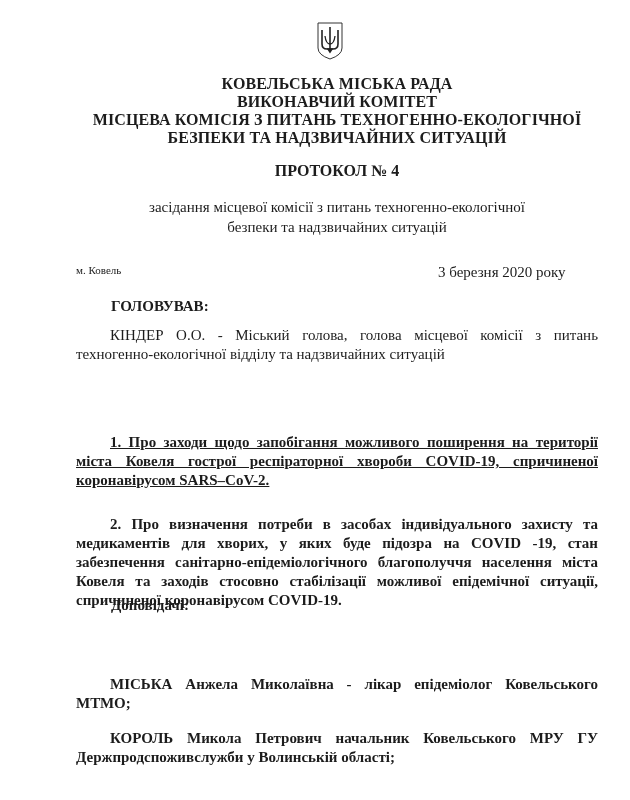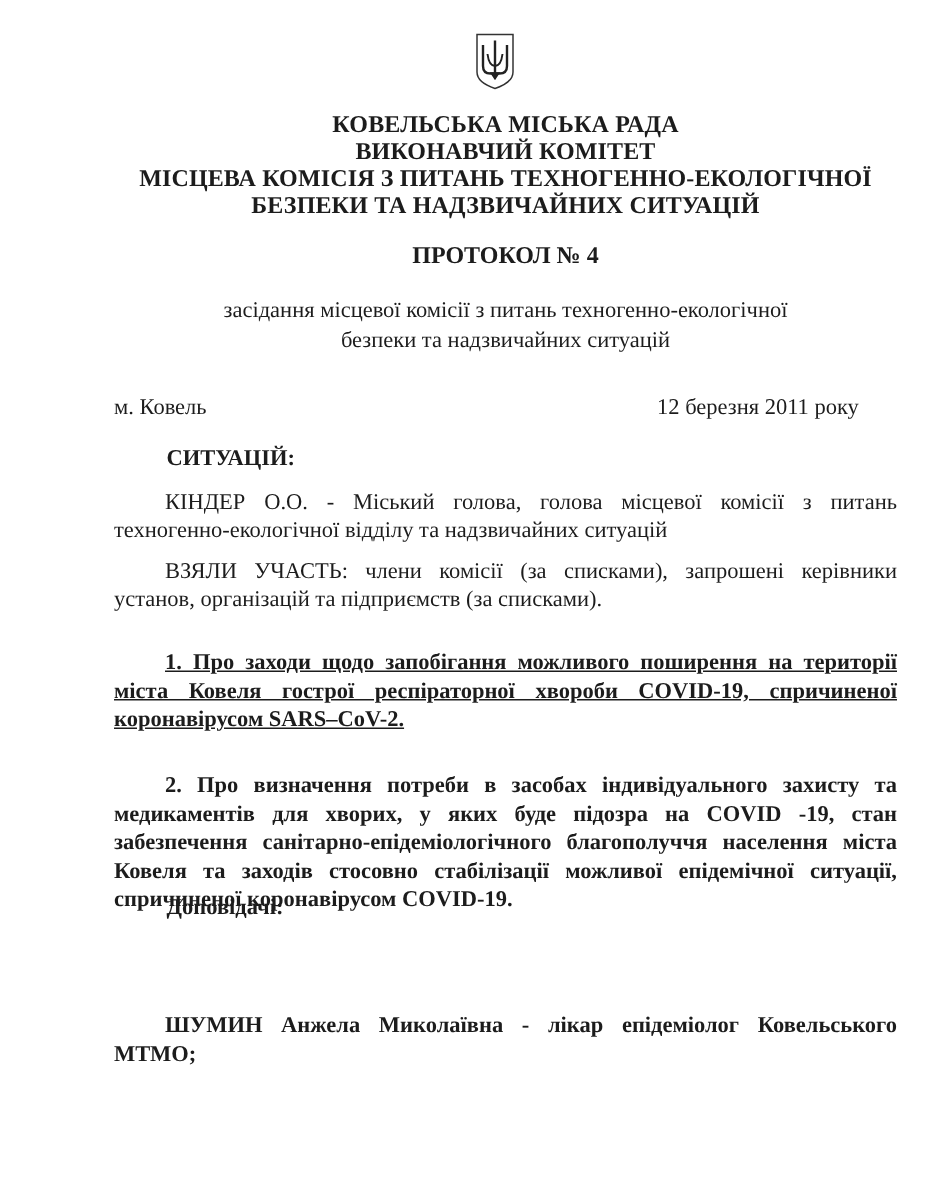--- a/index.html
+++ b/index.html
@@ -14,21 +14,21 @@
   .emblem { position: absolute; left: 317px; top: 22px; width: 26px; height: 38px; }
   .hdr { position: absolute; left: 0; width: 630px; text-align: center; font-weight: bold; font-size: 16px; line-height: 19px; letter-spacing: 0.1px; }
   .hdr.l1 { top: 74px; left: 22px; }
   .hdr.l2 { top: 92px; left: 22px; }
   .hdr.l3 { top: 110px; left: 22px; }
   .hdr.l4 { top: 128px; left: 22px; }
   .proto { position: absolute; top: 162px; left: 22px; width: 630px; text-align: center; font-weight: bold; font-size: 16px; }
   .subtitle { position: absolute; left: 22px; width: 630px; text-align: center; font-size: 15px; line-height: 20px; }
   .subtitle.s1 { top: 197px; }
   .subtitle.s2 { top: 217px; }
-  .city { position: absolute; left: 76px; top: 264px; font-size: 15px; }
+  .city { position: absolute; left: 76px; top: 264px; font-size: 11px; }
   .date { position: absolute; left: 438px; top: 264px; font-size: 15px; }
   .para {
     position: absolute; left: 76px; width: 522px;
     font-size: 15px; line-height: 19px; text-align: justify;
     text-indent: 34px;
   }
   .para.bold { font-weight: bold; }
   .heading { position: absolute; left: 111px; font-weight: bold; font-size: 15px; }
   .p-chair { top: 298px; }
   .p-chair-body { top: 326px; }
@@ -56,26 +56,26 @@
   <div class="hdr l2">ВИКОНАВЧИЙ  КОМІТЕТ</div>
   <div class="hdr l3">МІСЦЕВА КОМІСІЯ З ПИТАНЬ ТЕХНОГЕННО-ЕКОЛОГІЧНОЇ</div>
   <div class="hdr l4">БЕЗПЕКИ ТА НАДЗВИЧАЙНИХ СИТУАЦІЙ</div>
 
   <div class="proto">ПРОТОКОЛ № 4</div>
 
   <div class="subtitle s1">засідання місцевої комісії з питань техногенно-екологічної</div>
   <div class="subtitle s2">безпеки та надзвичайних ситуацій</div>
 
   <div class="city">м. Ковель</div>
-  <div class="date">12 березня 2011 року</div>
+  <div class="date">3 березня 2020 року</div>
 
-  <div class="heading p-chair">СИТУАЦІЙ:</div>
+  <div class="heading p-chair">ГОЛОВУВАВ:</div>
   <div class="para p-chair-body">КІНДЕР О.О. - Міський голова, голова місцевої комісії з питань техногенно-екологічної відділу та надзвичайних ситуацій</div>
 
-  <div class="para p-part">ВЗЯЛИ УЧАСТЬ: члени комісії (за списками), запрошені керівники установ, організацій та підприємств (за списками).</div>
 
   <div class="para bold p-q1">1. Про заходи щодо запобігання можливого поширення на території міста Ковеля гострої респіраторної хвороби COVID-19, спричиненої коронавірусом SARS–CoV-2.</div>
   <div class="para bold p-q2">2. Про визначення потреби в засобах індивідуального захисту та медикаментів для хворих, у яких буде підозра на COVID -19, стан забезпечення санітарно-епідеміологічного благополуччя населення міста Ковеля та заходів стосовно стабілізації можливої епідемічної ситуації, спричиненої коронавірусом COVID-19.</div>
 
   <div class="heading p-rep">Доповідачі:</div>
-  <div class="para bold p-s2">ШУМИН Анжела Миколаївна - лікар епідеміолог Ковельського МТМО;</div>
+  <div class="para bold p-s2">МІСЬКА Анжела Миколаївна - лікар епідеміолог Ковельського МТМО;</div>
+  <div class="para bold p-s3">КОРОЛЬ Микола Петрович начальник Ковельського МРУ ГУ Держпродспоживслужби у Волинській області;</div>
 
 </div>
 
 </body></html>

